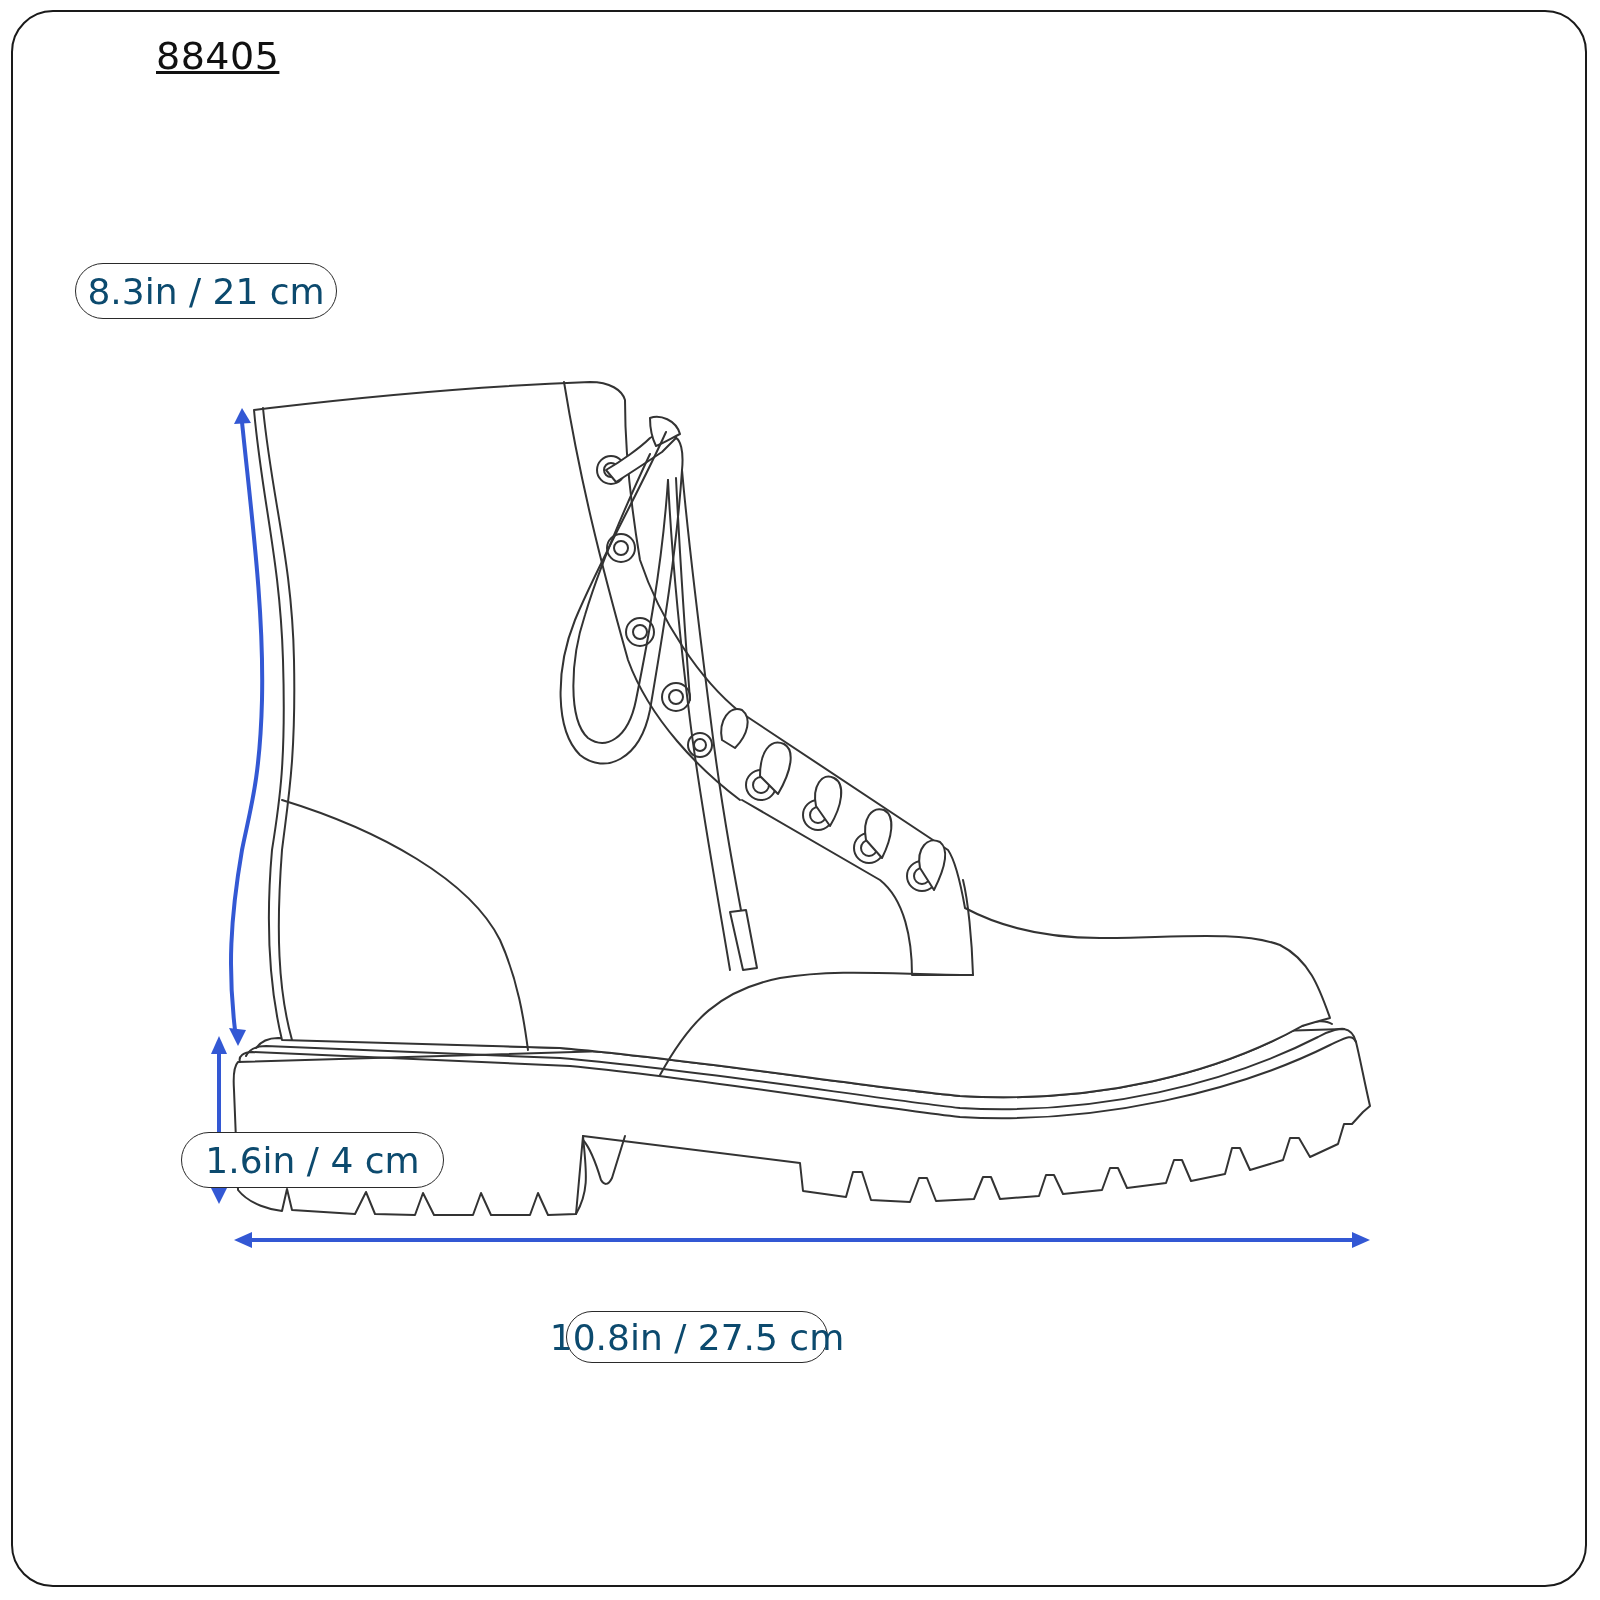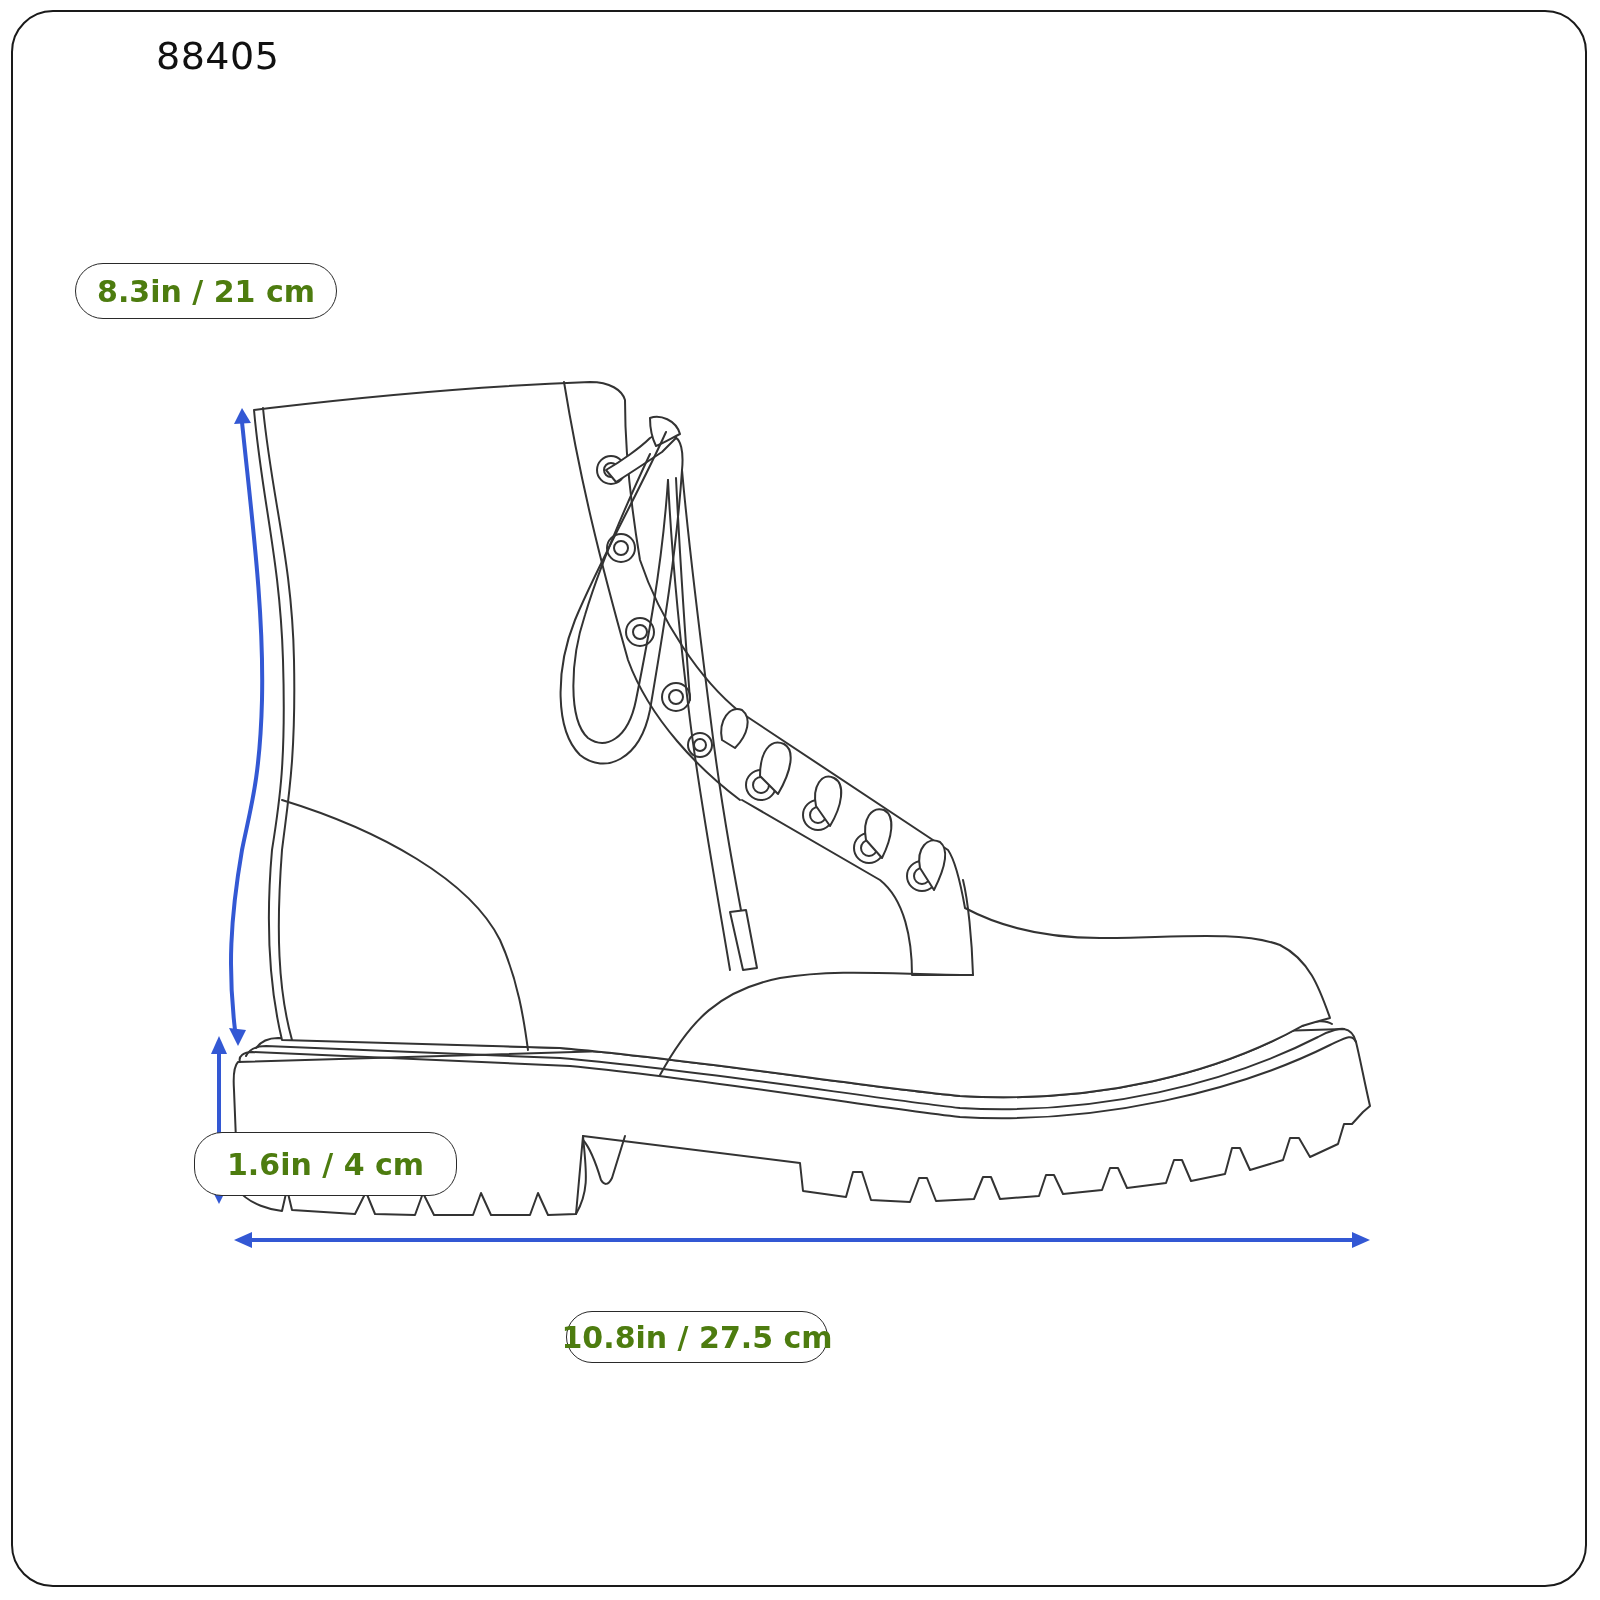--- a/index.html
+++ b/index.html
@@ -25,20 +25,21 @@
       border-radius: 42px;
       background: #ffffff;
     }
     .product-id {
       position: absolute;
       left: 156px;
       top: 34px;
       font-size: 38px;
       color: #111111;
       letter-spacing: 0.5px;
+      text-decoration: underline;
     }
     .drawing {
       position: absolute;
       left: 0;
       top: 0;
       width: 1600px;
       height: 1600px;
     }
     .outline {
       fill: none;
@@ -61,30 +62,29 @@
     }
     .dim-head {
       fill: #3358d4;
     }
     .pill {
       position: absolute;
       box-sizing: border-box;
       border: 1.5px solid #2a2a2a;
       border-radius: 28px;
       background: #ffffff;
-      font-size: 30px;
-      color: #4d7c0f;
+      font-size: 36px;
+      color: #0c4a6e;
       display: flex;
       align-items: center;
       justify-content: center;
       white-space: nowrap;
-      font-weight: bold;
     }
     .pill-height { left: 75px;  top: 263px;  width: 262px; height: 56px; }
-    .pill-heel   { left: 194px; top: 1132px; width: 263px; height: 64px; }
+    .pill-heel   { left: 181px; top: 1132px; width: 263px; height: 56px; }
     .pill-length { left: 566px; top: 1311px; width: 262px; height: 52px; }
   </style>
 </head>
 <body>
 
 <div class="frame"></div>
 
 <div class="product-id">88405</div>
 
 <svg class="drawing" viewBox="0 0 1600 1600" xmlns="http://www.w3.org/2000/svg">

